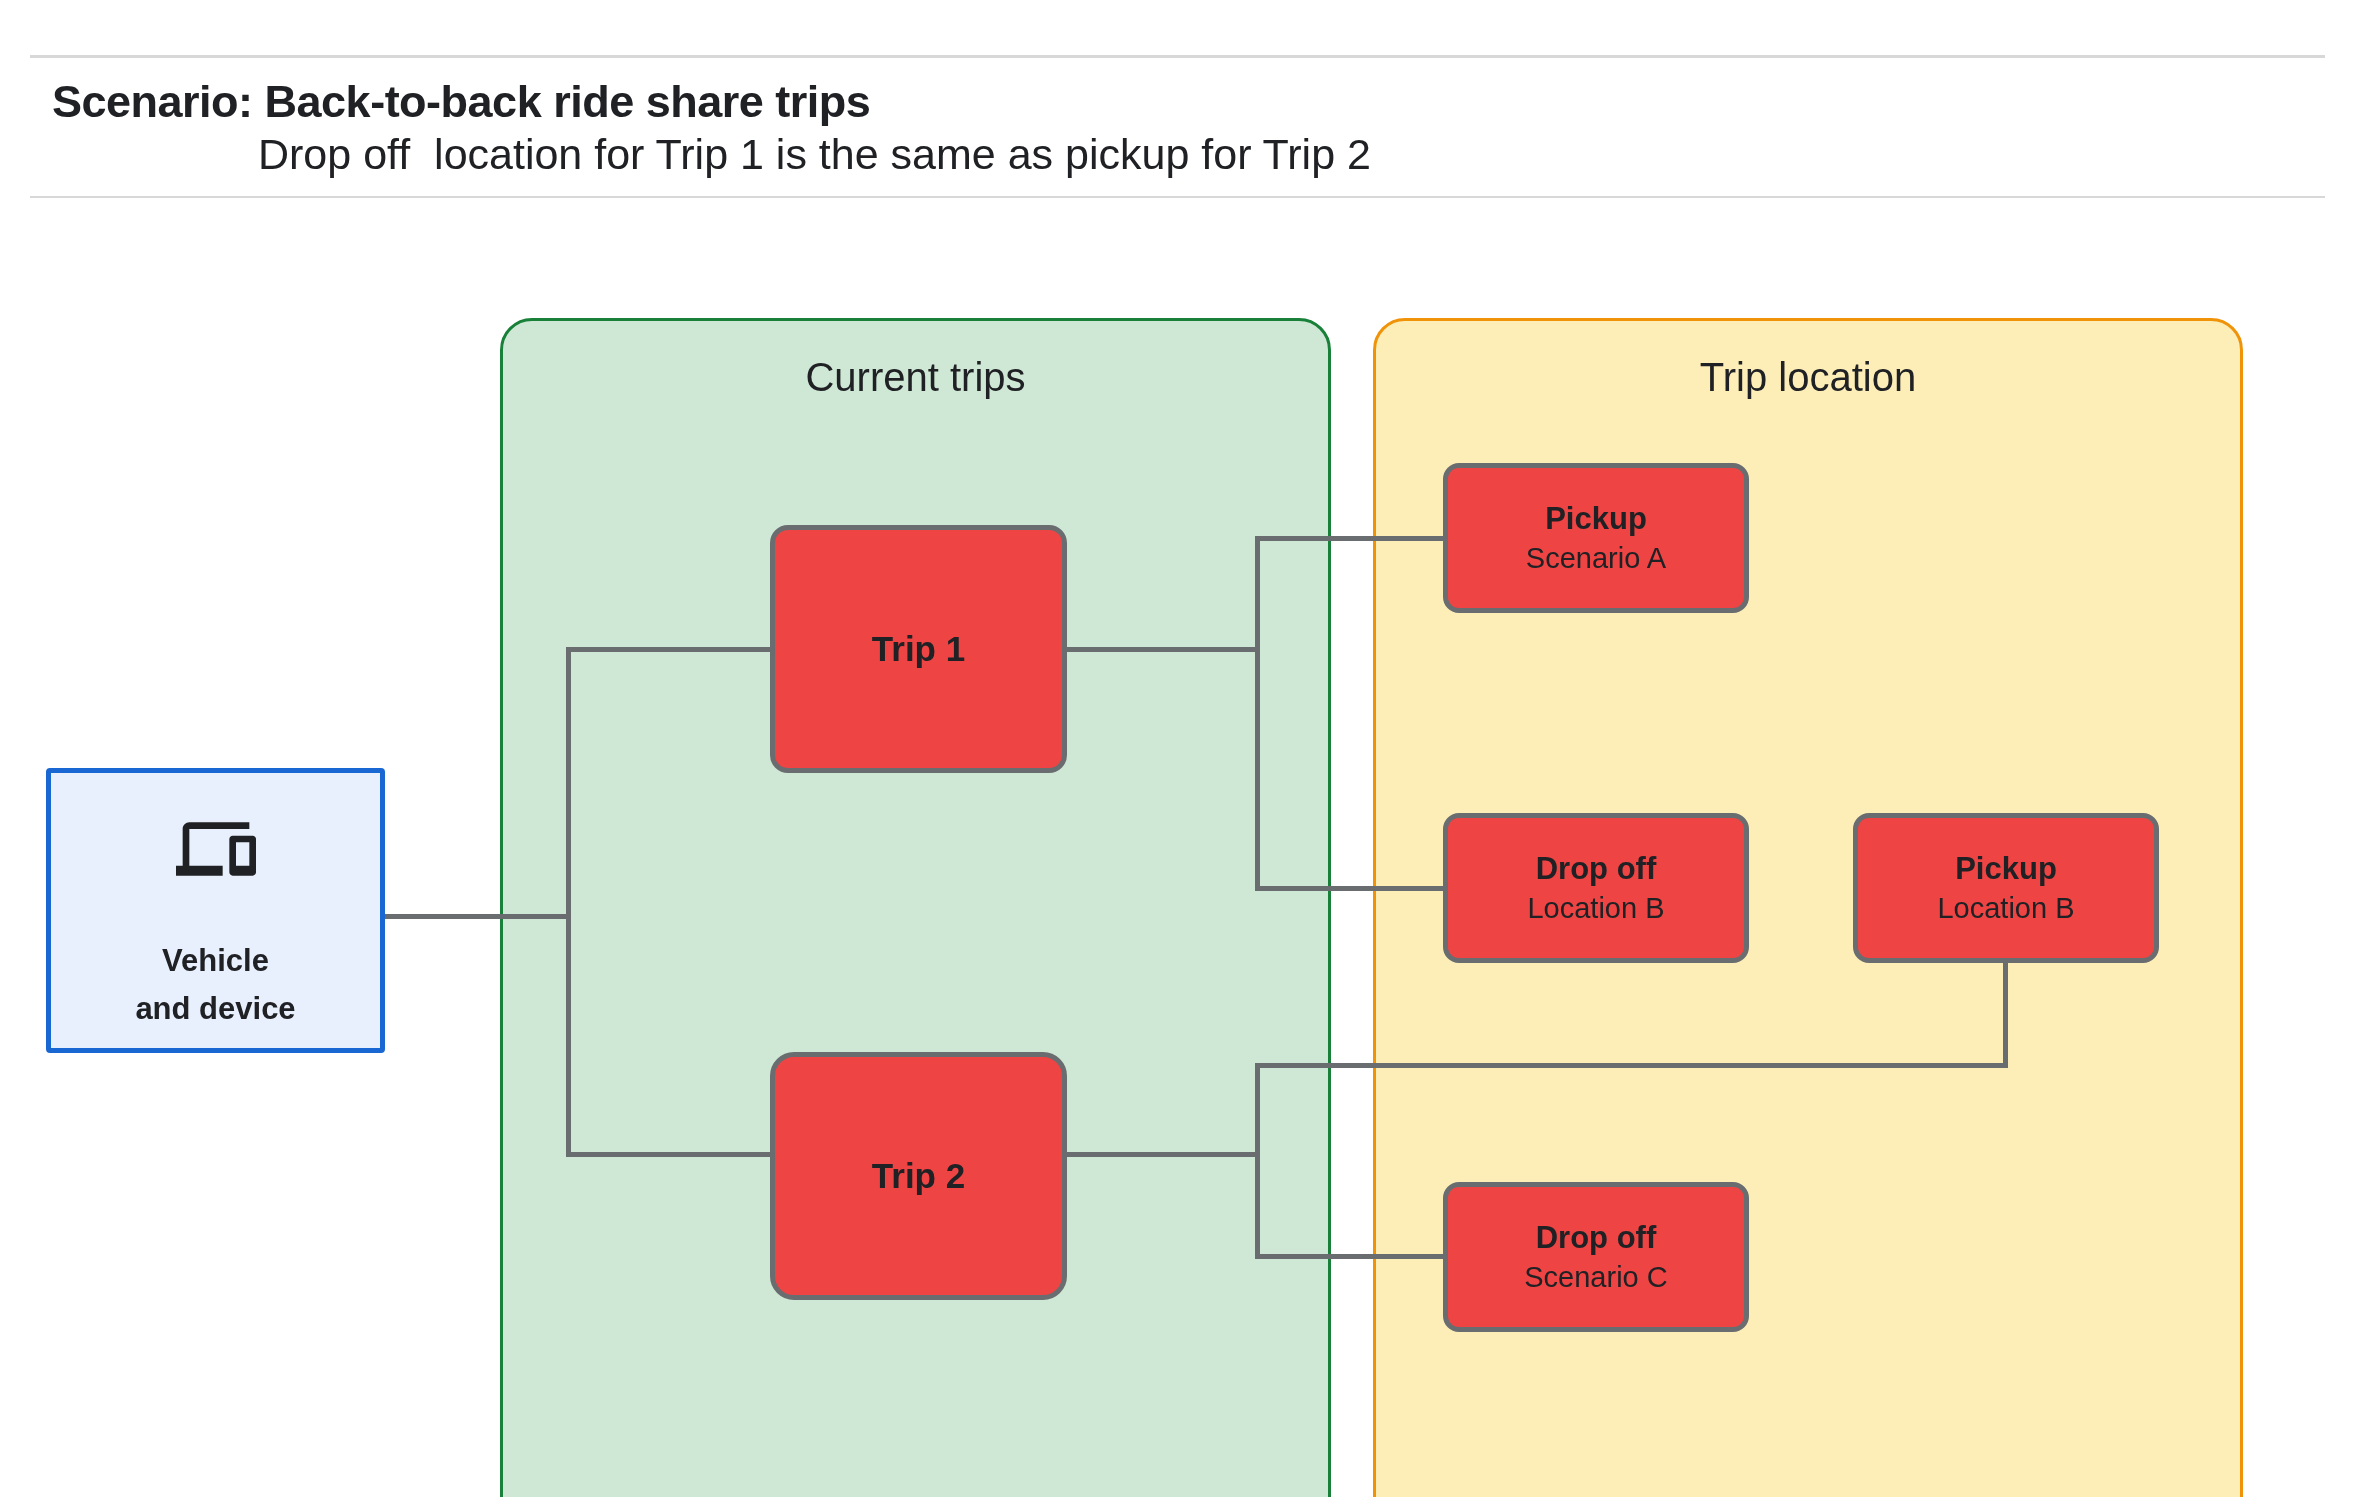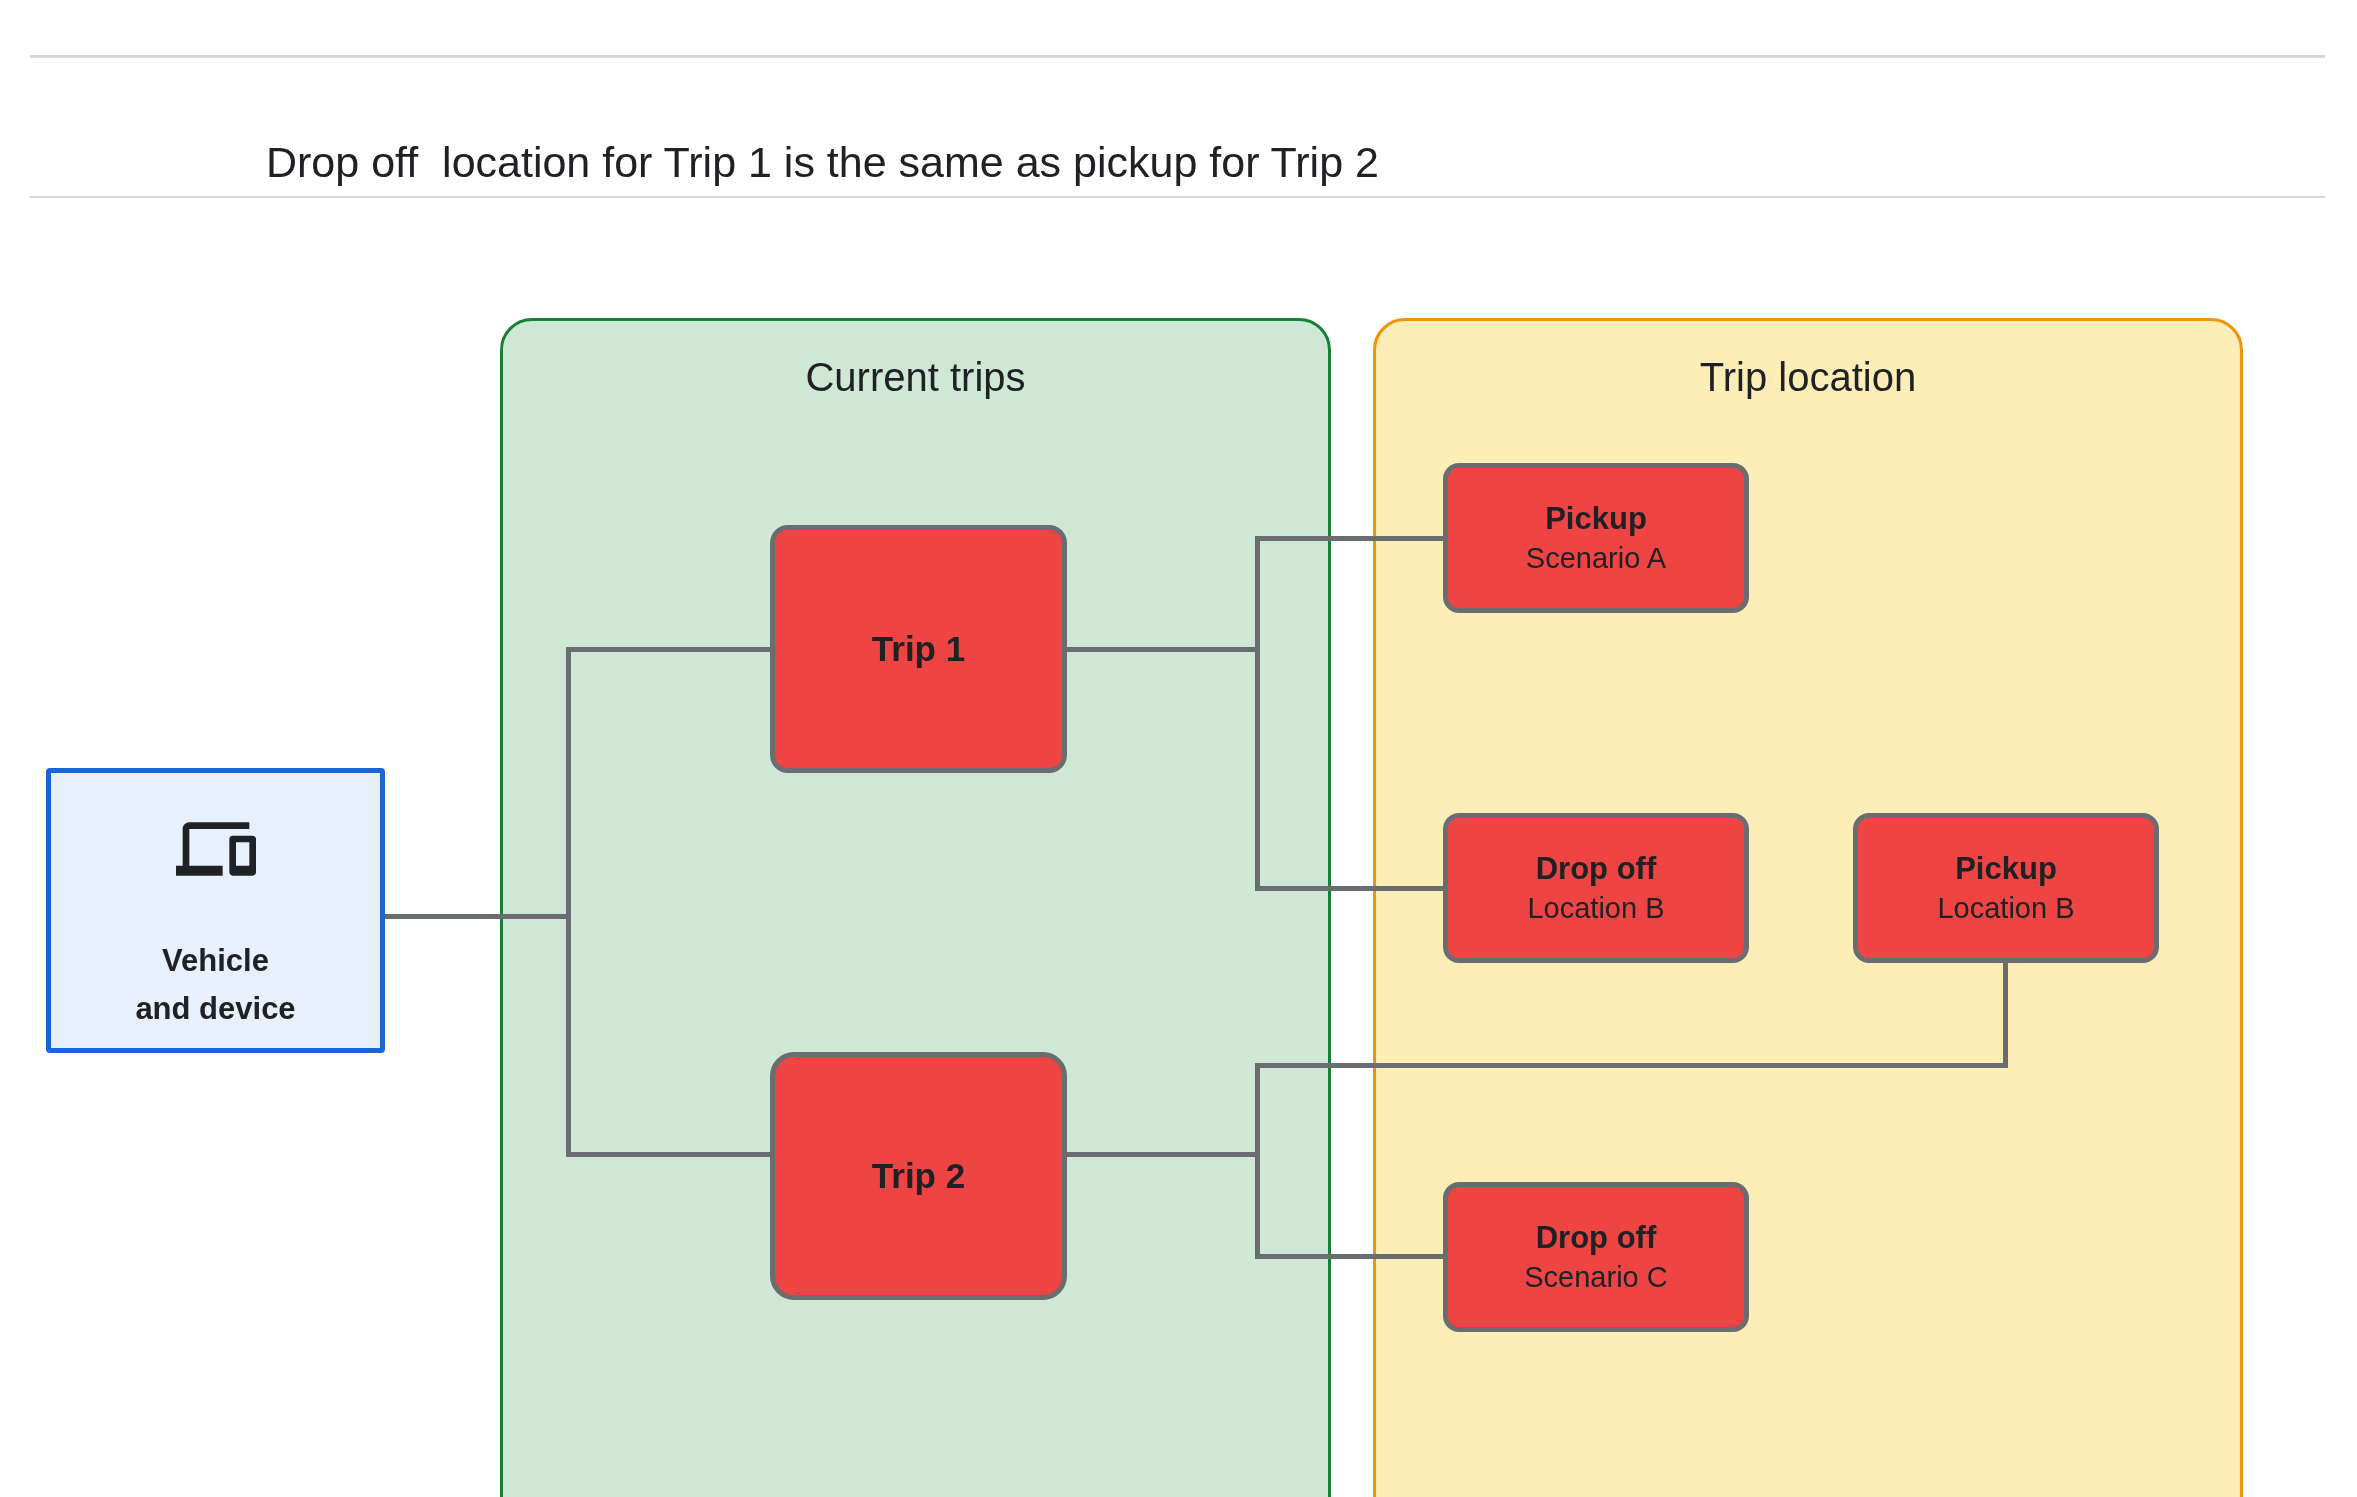--- a/index.html
+++ b/index.html
@@ -4,21 +4,21 @@
 <style>
   html,body{margin:0;padding:0;background:#ffffff;}
   body{width:2357px;height:1497px;font-family:"Liberation Sans",sans-serif;color:var(--text,#202124);}
   .canvas{position:relative;width:2357px;height:1497px;overflow:hidden;background:#ffffff;}
 
   
   .rule{position:absolute;left:30px;width:2295px;height:3px;background:var(--divider,#d8d8d8);}
   .rule-top{top:55px;}
   .rule-bottom{top:196px;height:2px;}
   .page-title{position:absolute;left:52px;top:76px;margin:0;font-size:45px;font-weight:700;letter-spacing:-0.5px;white-space:pre-wrap;}
-  .page-subtitle{position:absolute;left:258px;top:130px;margin:8px;font-size:43px;font-weight:400;white-space:pre-wrap;}
+  .page-subtitle{position:absolute;left:258px;top:130px;margin:0;font-size:43px;font-weight:400;white-space:pre-wrap;}
 
   
   .group{position:absolute;top:318px;height:1460px;border-radius:32px;box-sizing:border-box;}
   .group-green{left:500px;width:831px;background:var(--green-fill,#cfe8d5);border:3px solid var(--green-border,#188038);}
   .group-orange{left:1373px;width:870px;background:var(--orange-fill,#fdeeb8);border:3px solid var(--orange-border,#f09309);}
   .group-title{position:absolute;top:34px;left:0;width:100%;text-align:center;font-size:40px;font-weight:400;color:var(--text,#202124);}
 
   
   .line{position:absolute;background:var(--connector,#6a6d6f);}
   .line.h{height:5px;}
@@ -40,20 +40,21 @@
     display:flex;flex-direction:column;align-items:center;justify-content:center;}
   .wp-title{font-size:31px;font-weight:700;line-height:40px;}
   .wp-sub{font-size:29px;font-weight:400;line-height:38px;}
 </style>
 </head>
 <body>
 
 <div class="canvas">
 
   <div class="rule rule-top"></div>
+  <h1 class="page-title">Scenario: Back-to-back ride share trips</h1>
   <p class="page-subtitle">Drop off  location for Trip 1 is the same as pickup for Trip 2</p>
   <div class="rule rule-bottom"></div>
 
   <section class="group group-green">
     <div class="group-title">Current trips</div>
   </section>
   <section class="group group-orange">
     <div class="group-title">Trip location</div>
   </section>
 

